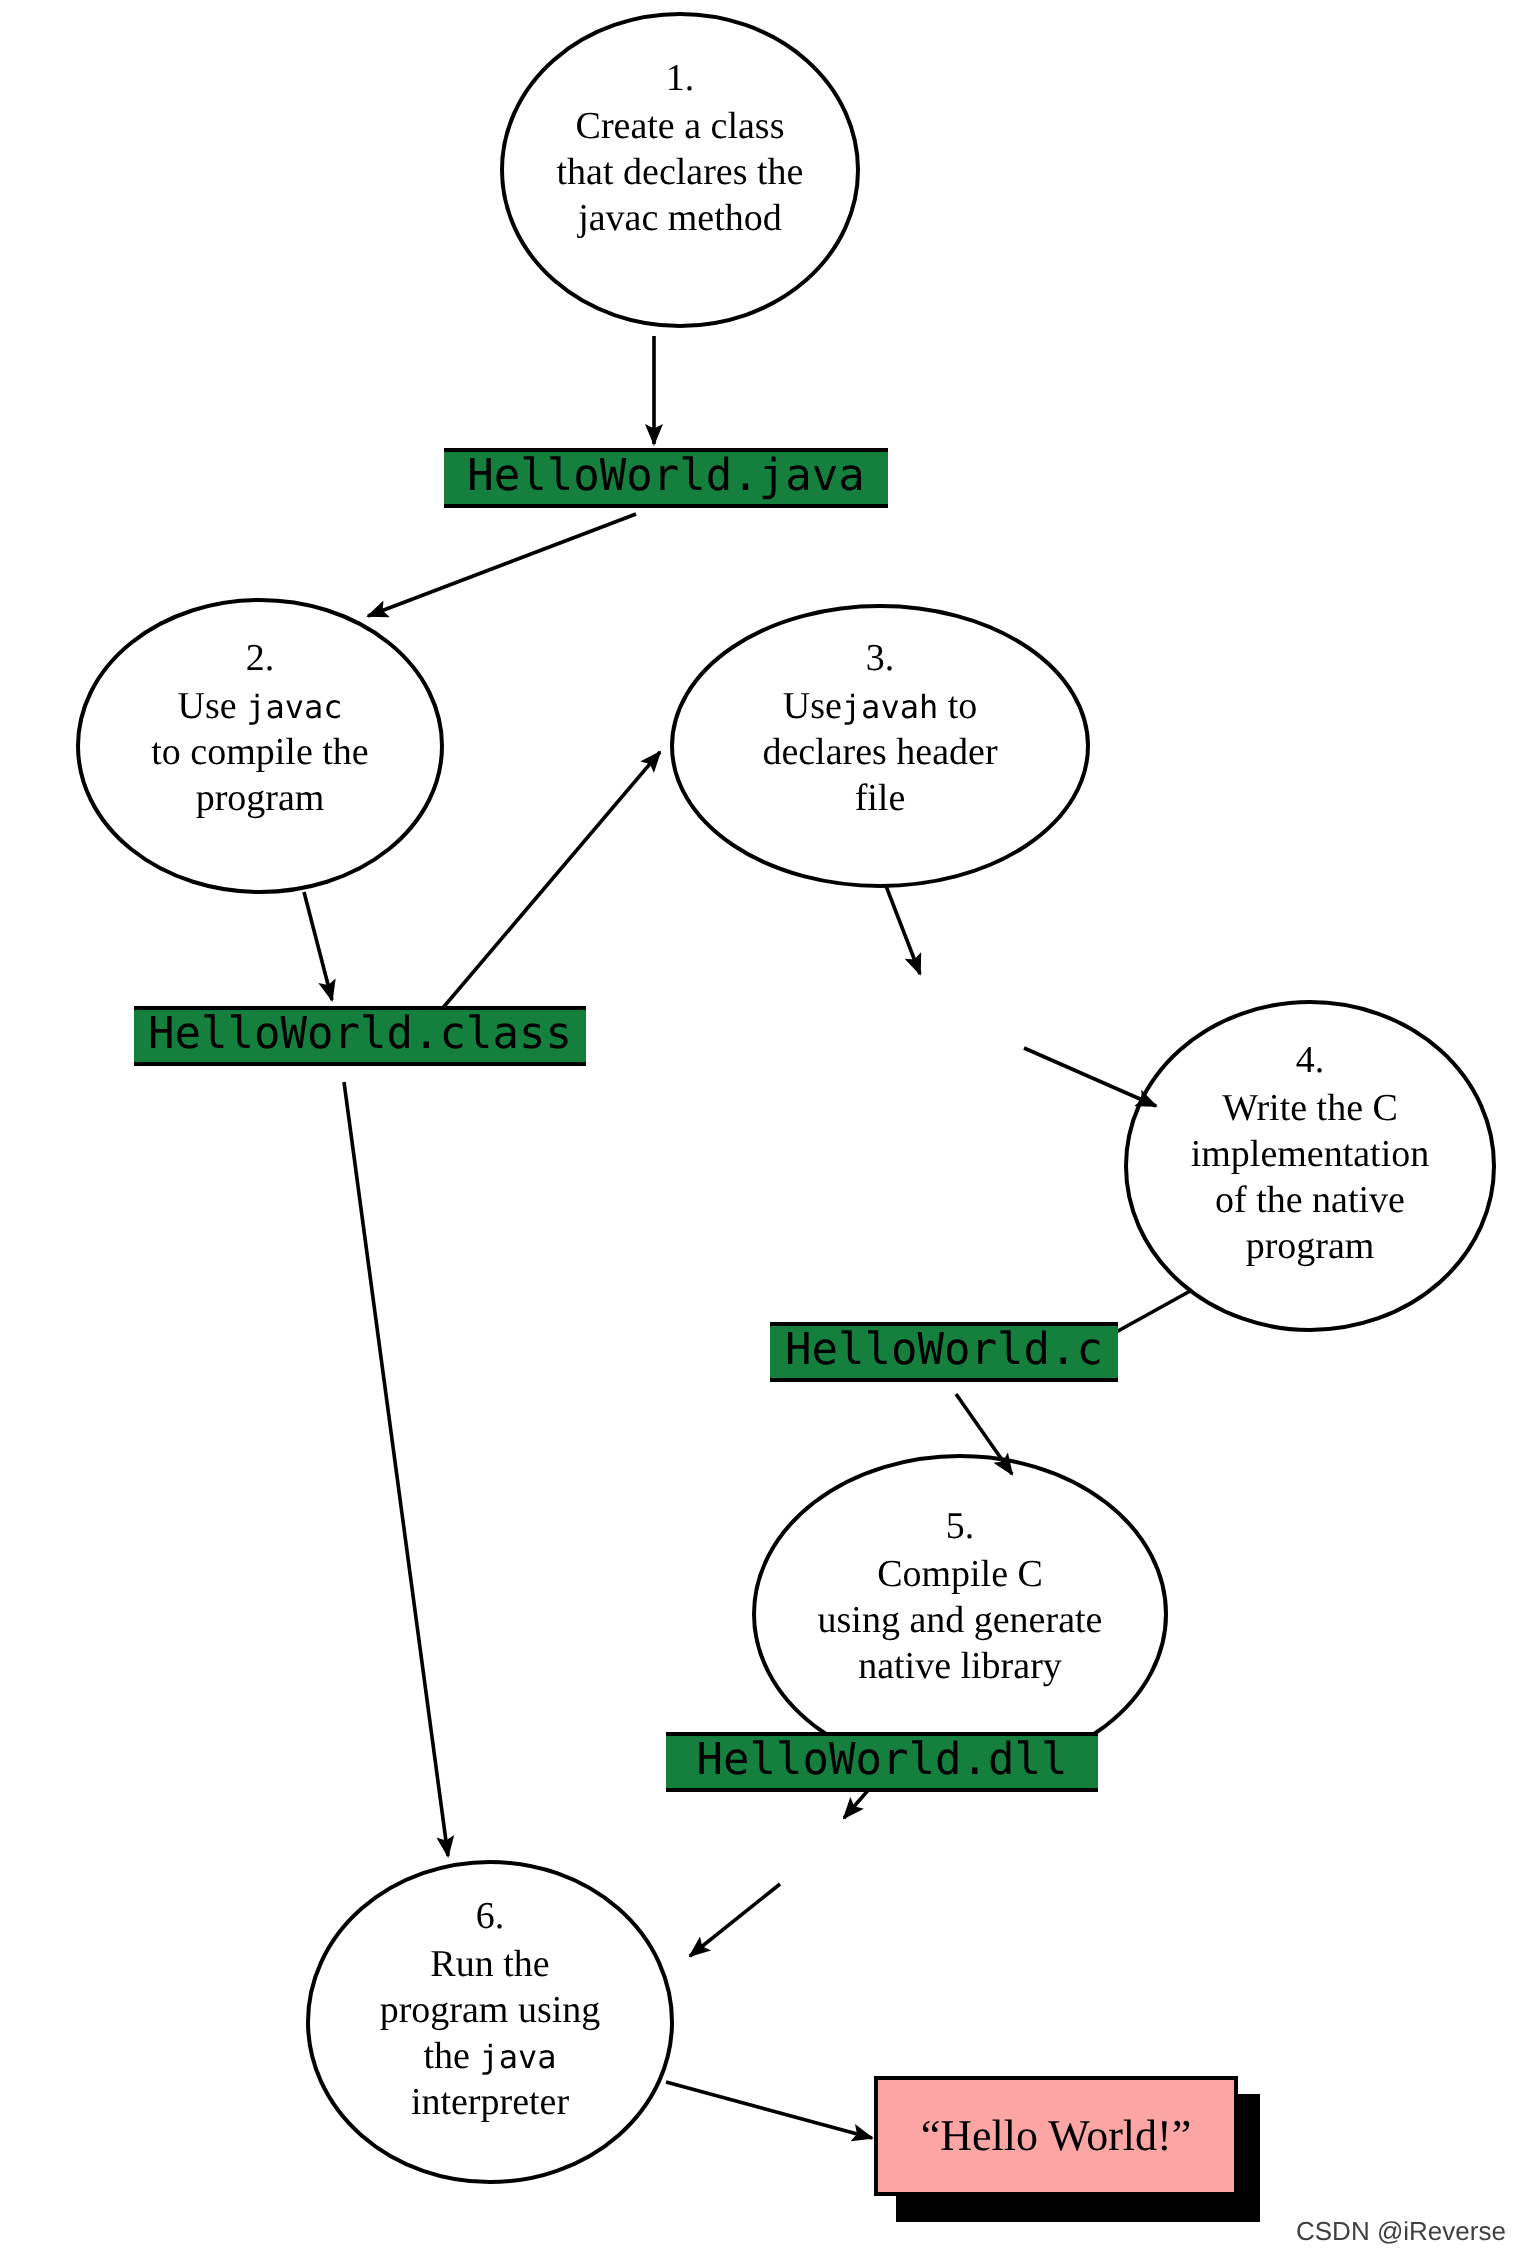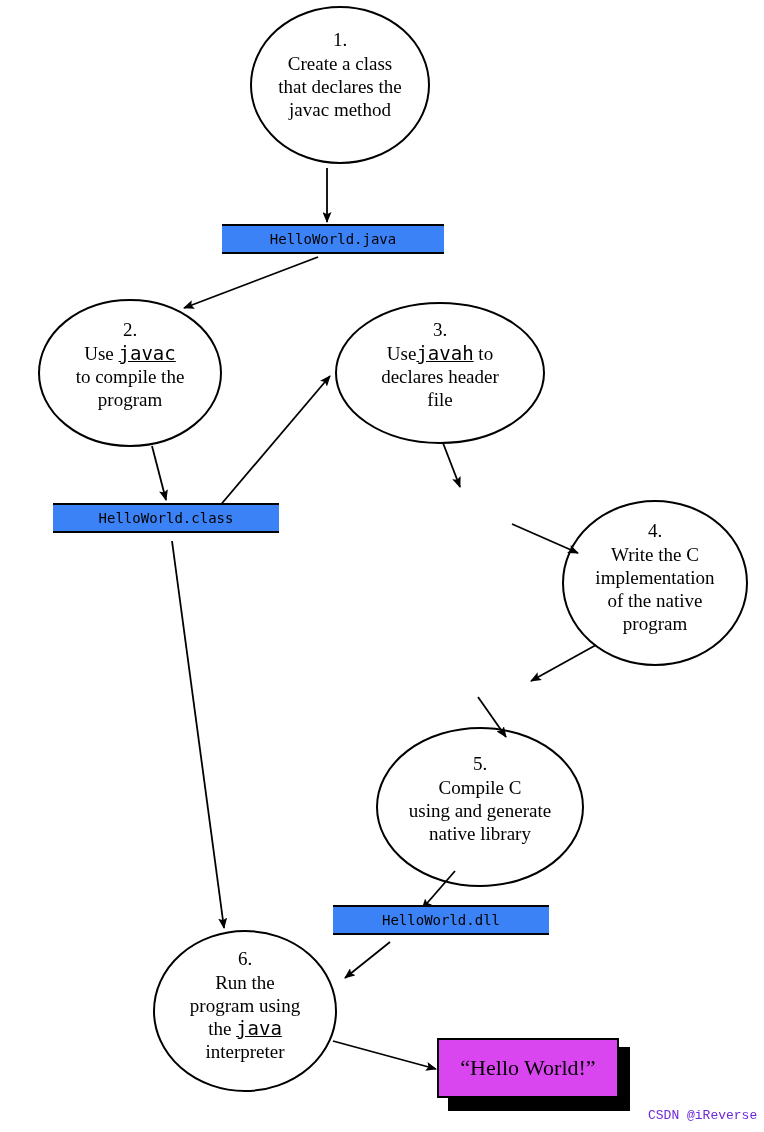--- a/index.html
+++ b/index.html
@@ -31,59 +31,58 @@
     color: #000000;
     pointer-events: none;
     white-space: nowrap;
   }
   .node-text .num {
     display: block;
     line-height: 24px;
   }
   .mono {
     font-family: "DejaVu Sans Mono", "Liberation Mono", monospace;
-    font-size: 19px;
-    text-decoration: underline;
+    font-size: 16px;
   }
   .file-label {
     position: absolute;
     font-family: "DejaVu Sans Mono", "Liberation Mono", monospace;
-    font-size: 14px;
+    font-size: 22px;
     line-height: 24px;
     color: #000000;
     border-top: 2px solid #000;
     border-bottom: 2px solid #000;
     padding: 1px 4px 1px 4px;
     text-align: center;
     white-space: nowrap;
-    background: #3b82f6;
+    background: #15803d;
   }
   .output-box {
     position: absolute;
     box-sizing: border-box;
-    background: #d946ef;
+    background: #fca5a5;
     border: 2px solid #000000;
     font-family: "Liberation Serif", "DejaVu Serif", serif;
     font-size: 22px;
     color: #000000;
     display: flex;
     align-items: center;
     justify-content: center;
     z-index: 2;
   }
   .output-shadow {
     position: absolute;
     background: #000000;
     z-index: 1;
   }
   .watermark {
     position: absolute;
-    font-family: Liberation Mono, monospace;
+    font-family: Liberation Sans, sans-serif;
     font-size: 13px;
-    color: #6d28d9;
+    color: #404040;
     white-space: nowrap;
   }
 </style>
 </head>
 <body>
 
 <div id="canvas">
 
   <svg id="diagram-svg" viewBox="0 0 764 1132">
     <defs>
@@ -163,24 +162,25 @@
   <div class="node-text" style="left:145px; top:947px; width:200px;">
     <span class="num">6.</span>
     <span>Run the</span><br>
     <span>program using</span><br>
     <span>the </span><span class="mono">java</span><br>
     <span>interpreter</span>
   </div>
 
   <div class="file-label" style="left:222px; top:224px; width:214px;">HelloWorld.java</div>
 
-  <div class="file-label" style="left:53px; top:503px; width:218px;">HelloWorld.class</div>
+  <div class="file-label" style="left:67px; top:503px; width:218px;">HelloWorld.class</div>
 
 
+  <div class="file-label" style="left:385px; top:661px; width:166px;">HelloWorld.c</div>
 
-  <div class="file-label" style="left:333px; top:905px; width:208px;">HelloWorld.dll</div>
+  <div class="file-label" style="left:333px; top:866px; width:208px;">HelloWorld.dll</div>
 
   <div class="output-shadow" style="left:448px; top:1047px; width:182px; height:64px;"></div>
   <div class="output-box" style="left:437px; top:1038px; width:182px; height:60px;">“Hello World!”</div>
 
   <div class="watermark" style="left:648px; top:1108px;">CSDN @iReverse</div>
 
 </div>
 
 </body></html>

